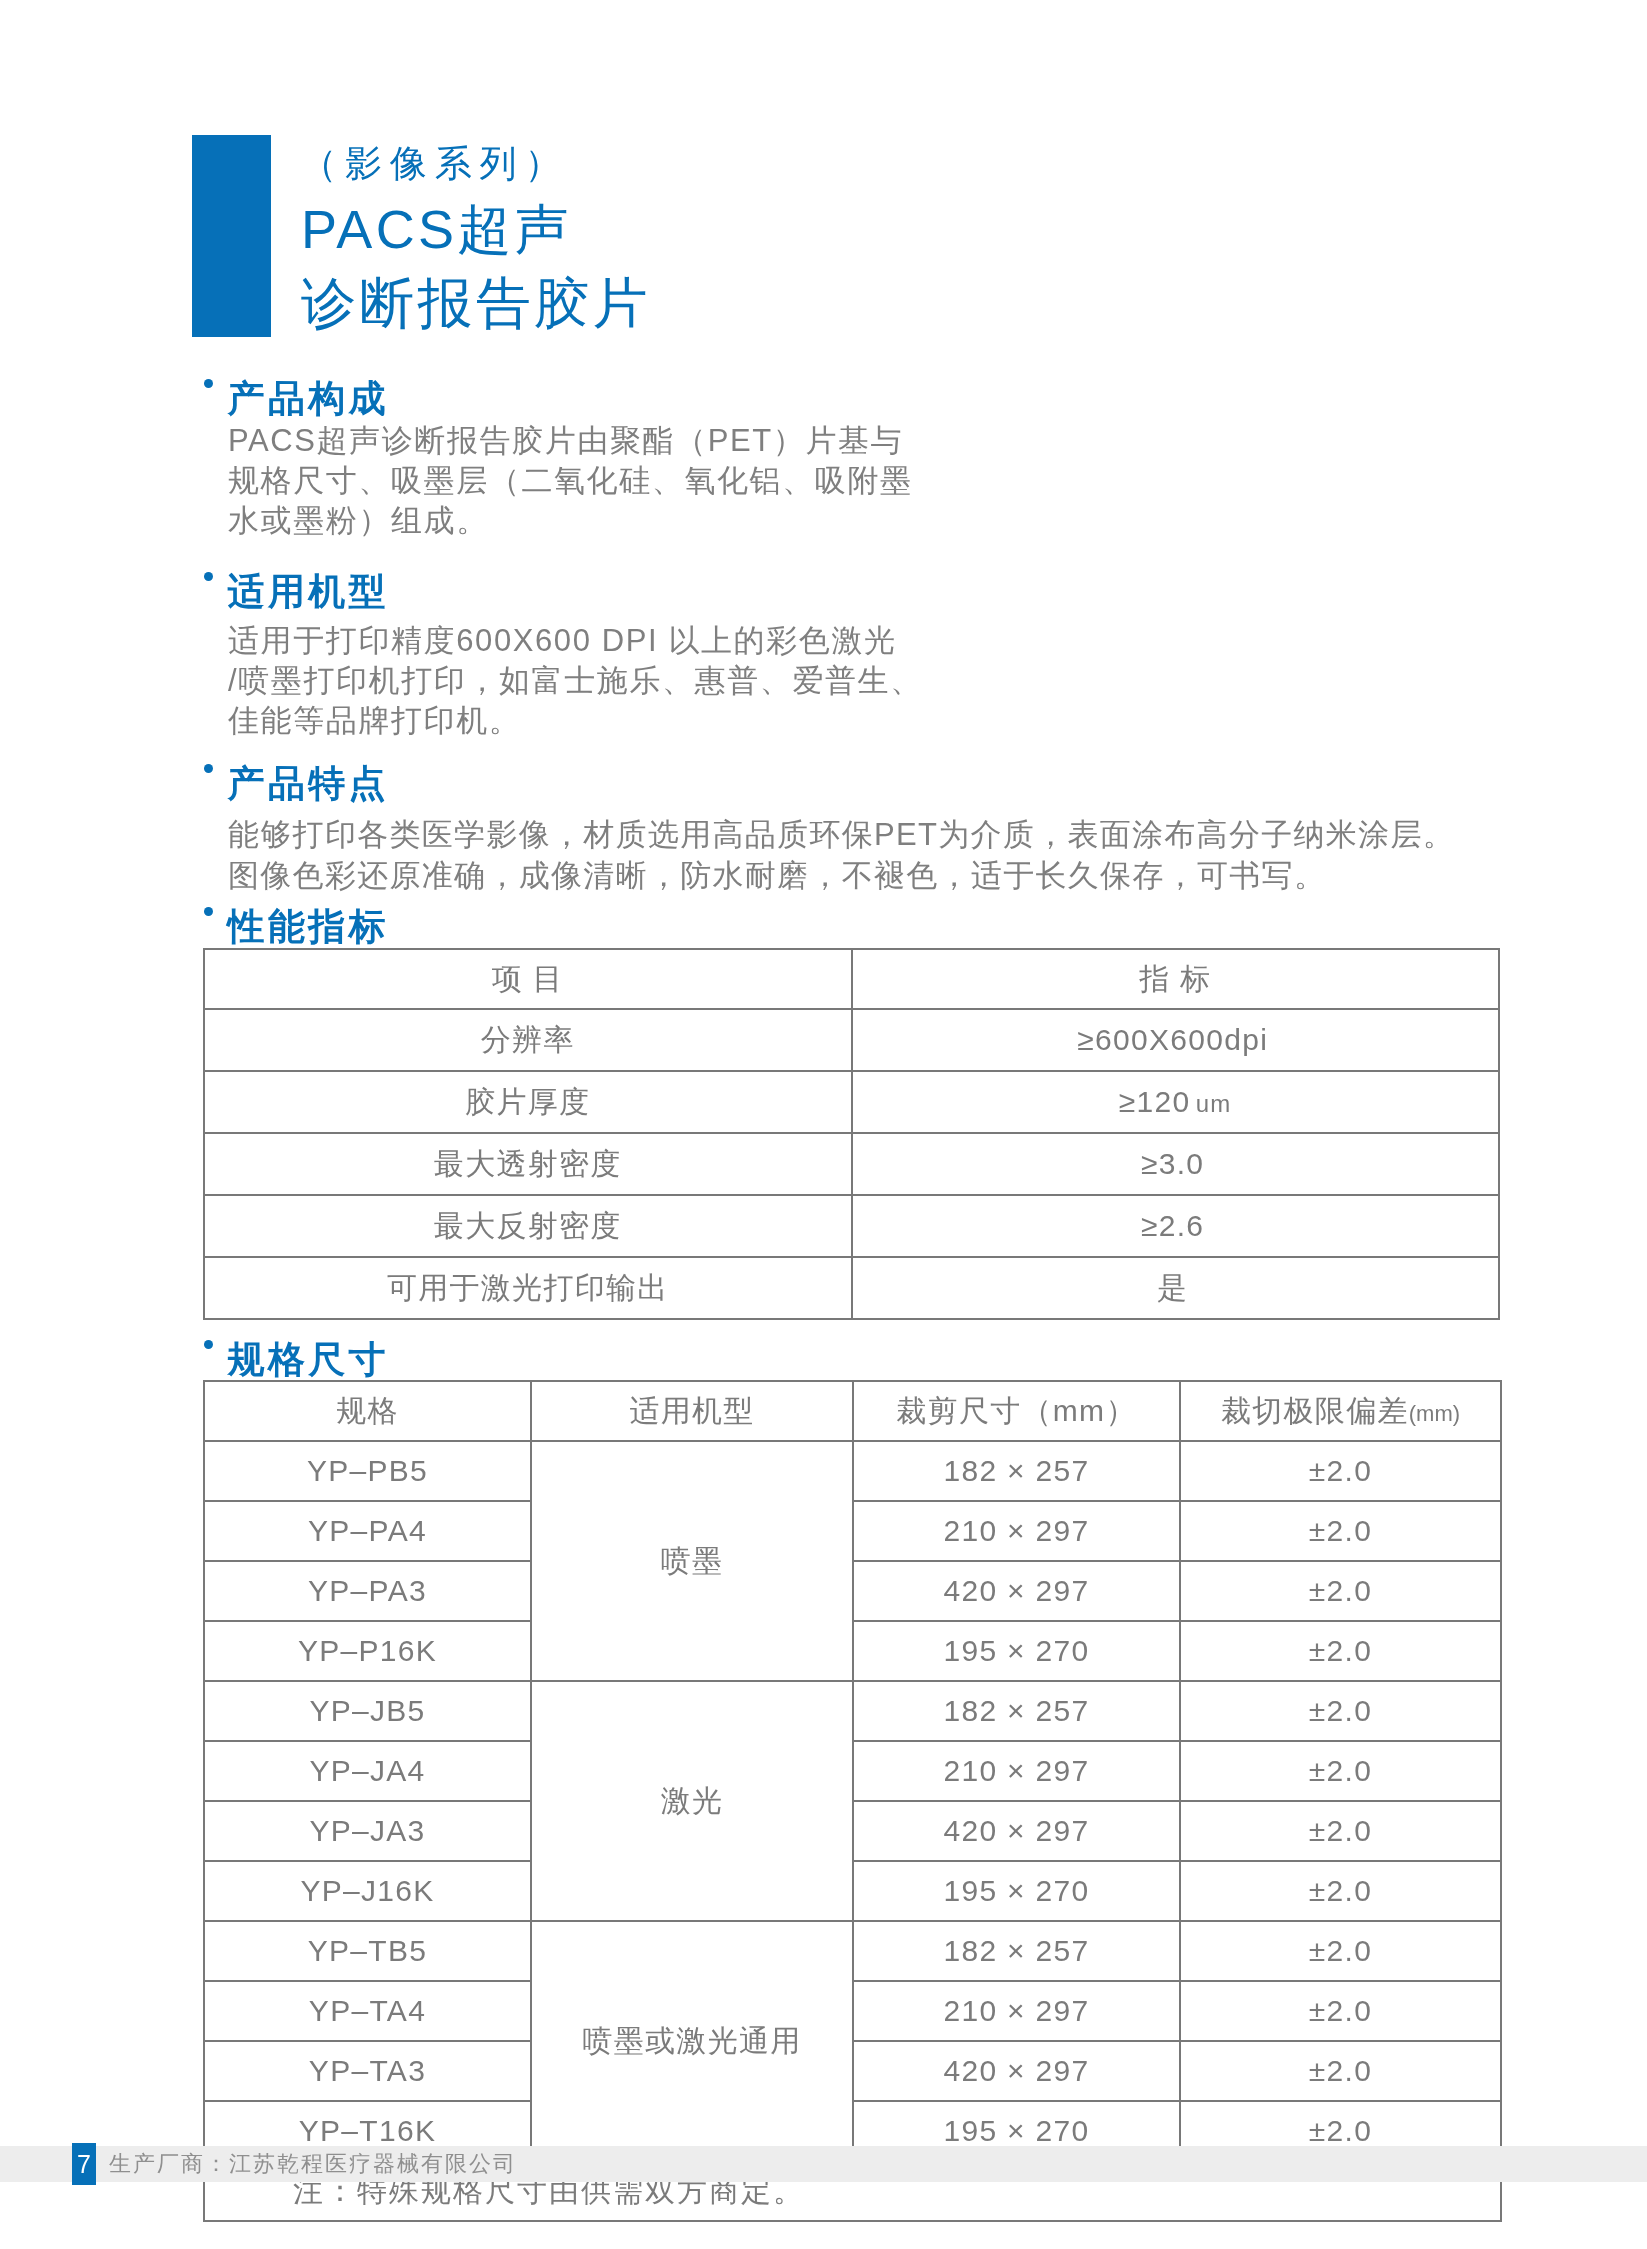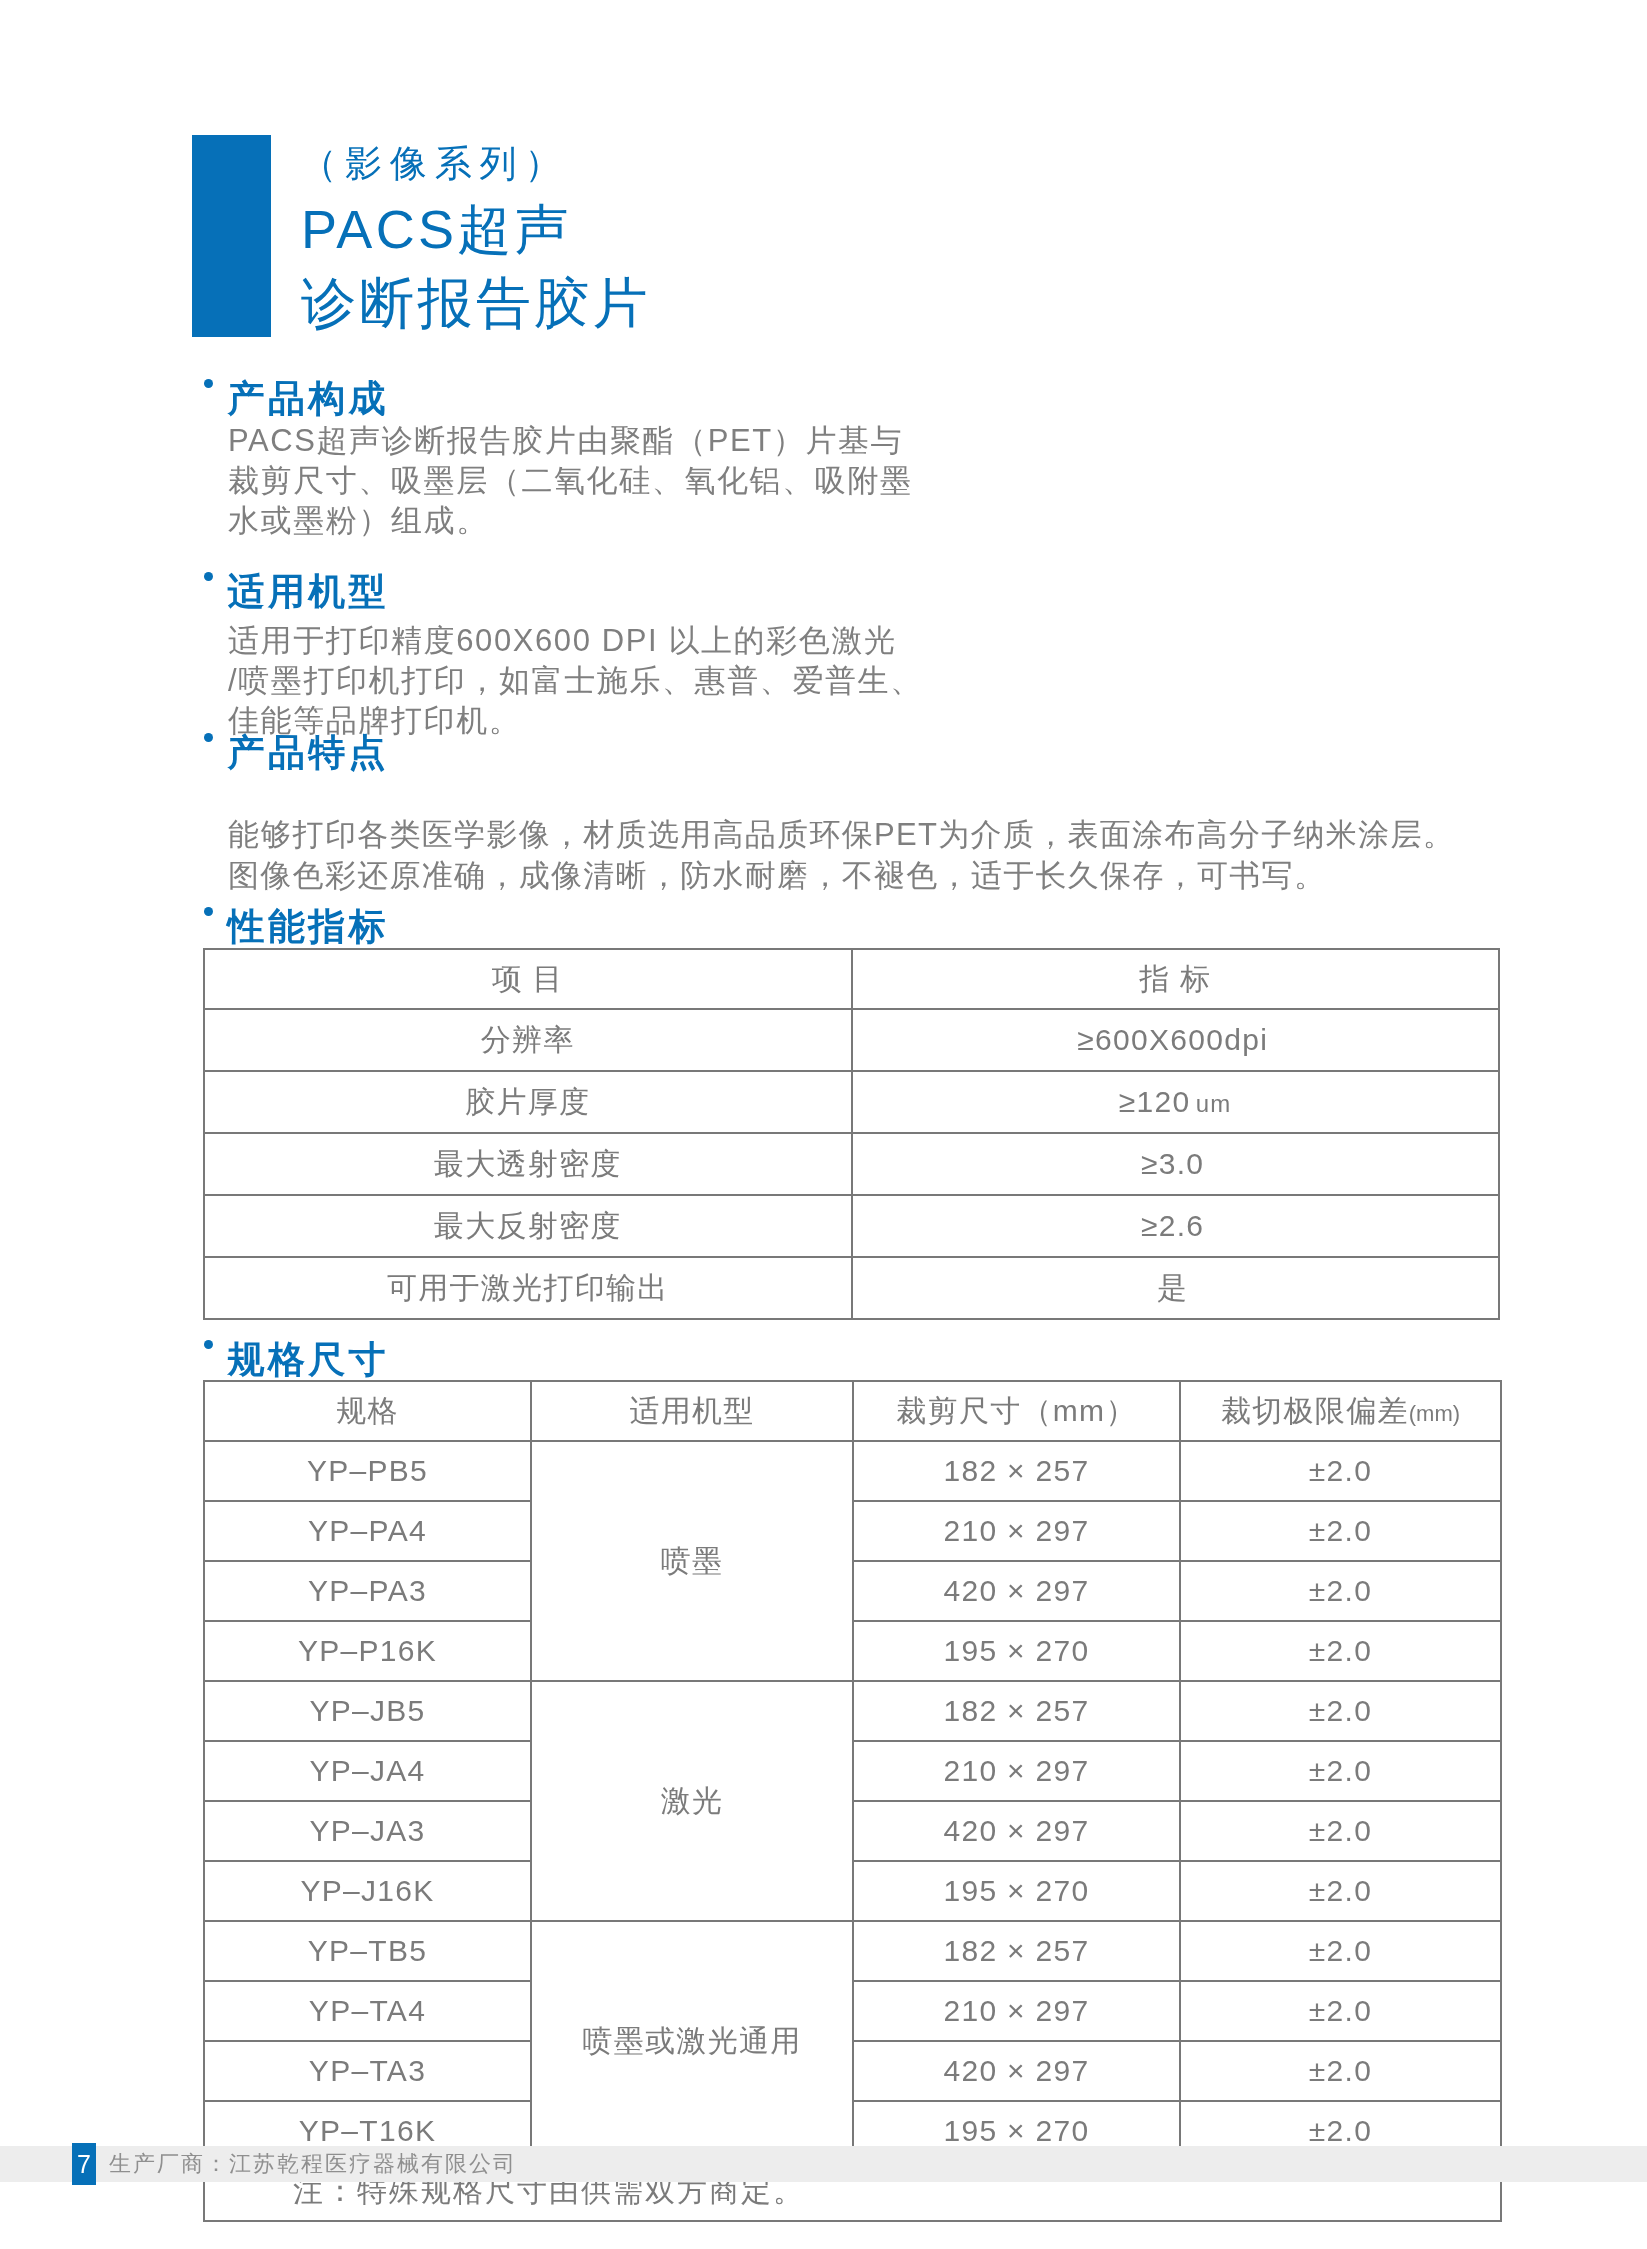--- a/index.html
+++ b/index.html
@@ -59,35 +59,35 @@
 <div class="abs series-label">（影像系列）</div>
 <div class="abs title-line1">PACS超声</div>
 <div class="abs title-line2">诊断报告胶片</div>
 
 <div class="abs section-heading" style="top:374px;">
   <span class="dot"></span>
   <span>产品构成</span>
 </div>
 <div class="abs body-block" style="top:421px;">
   <div>PACS超声诊断报告胶片由聚酯（PET）片基与</div>
-  <div>裁剪尺寸、吸墨层（二氧化硅、氧化铝、吸附墨</div>
+  <div>规格尺寸、吸墨层（二氧化硅、氧化铝、吸附墨</div>
   <div>水或墨粉）组成。</div>
 </div>
 
 <div class="abs section-heading" style="top:567px;">
   <span class="dot"></span>
   <span>适用机型</span>
 </div>
 <div class="abs body-block" style="top:621px;">
   <div>适用于打印精度600X600 DPI 以上的彩色激光</div>
   <div>/喷墨打印机打印，如富士施乐、惠普、爱普生、</div>
   <div>佳能等品牌打印机。</div>
 </div>
 
-<div class="abs section-heading" style="top:728px;">
+<div class="abs section-heading" style="top:759px;">
   <span class="dot"></span>
   <span>产品特点</span>
 </div>
 <div class="abs body-block wide" style="top:814px;line-height:41px;">
   <div>能够打印各类医学影像，材质选用高品质环保PET为介质，表面涂布高分子纳米涂层。</div>
   <div>图像色彩还原准确，成像清晰，防水耐磨，不褪色，适于长久保存，可书写。</div>
 </div>
 
 <div class="abs section-heading" style="top:902px;">
   <span class="dot"></span>

